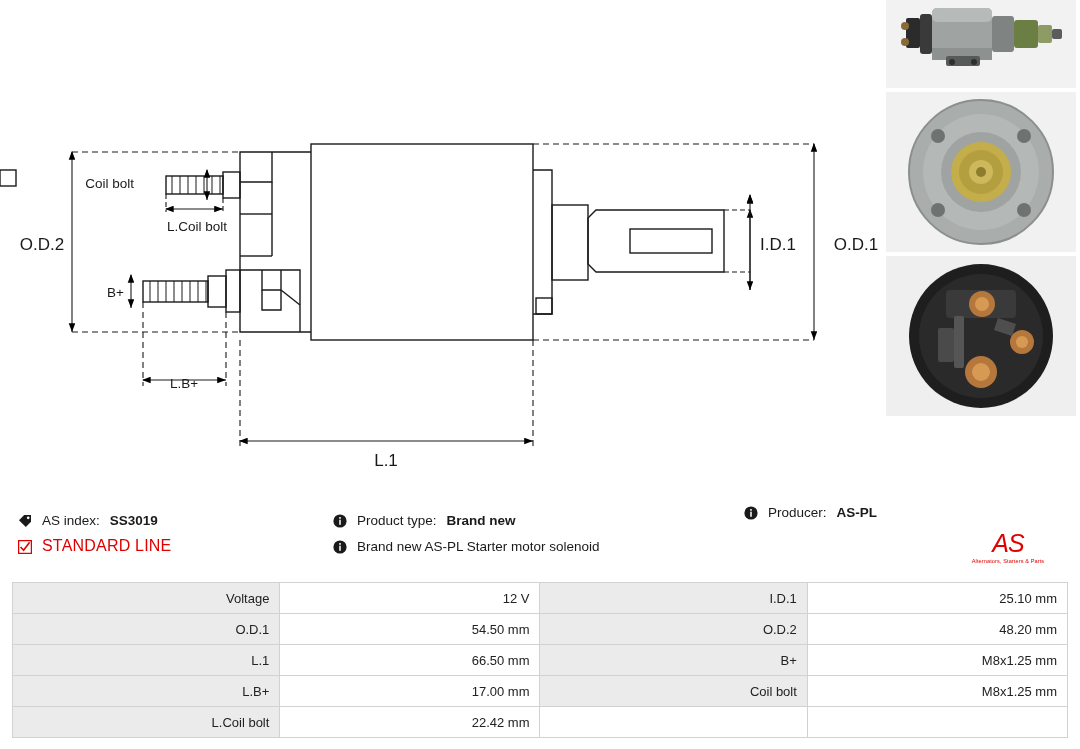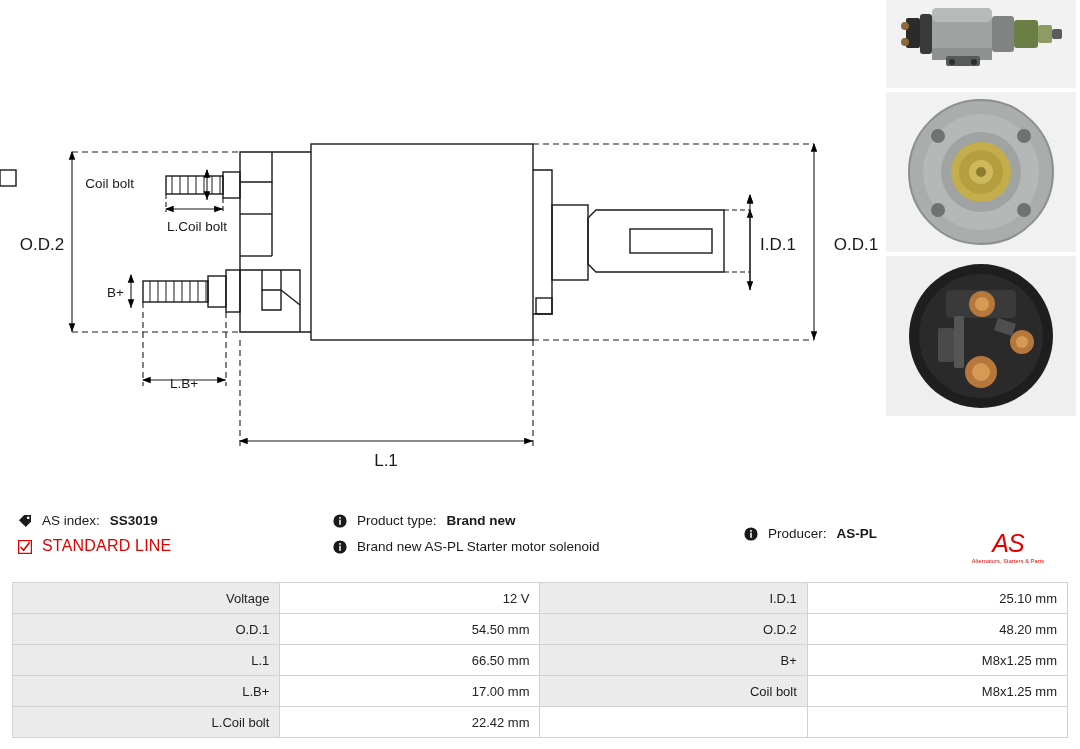--- a/index.html
+++ b/index.html
@@ -340,21 +340,21 @@
           <svg width="14" height="14" viewBox="0 0 14 14">
               <circle cx="7" cy="7" r="6.6" fill="#1a1a1a"></circle>
               <rect x="6.25" y="5.7" width="1.5" height="5.1" fill="#fff"></rect>
               <rect x="6.25" y="3" width="1.5" height="1.8" fill="#fff"></rect>
             </svg>
         </span>
         <span>Brand new AS-PL Starter motor solenoid</span>
       </div>
     </div>
 
-    <div class="info-col" style="left:744px; top:25px;">
+    <div class="info-col" style="left:744px; top:4px;">
       <div class="info-line">
         <span class="ico">
           <svg width="14" height="14" viewBox="0 0 14 14">
               <circle cx="7" cy="7" r="6.6" fill="#1a1a1a"></circle>
               <rect x="6.25" y="5.7" width="1.5" height="5.1" fill="#fff"></rect>
               <rect x="6.25" y="3" width="1.5" height="1.8" fill="#fff"></rect>
             </svg>
         </span>
         <span>Producer:</span>
         <b>AS-PL</b>

